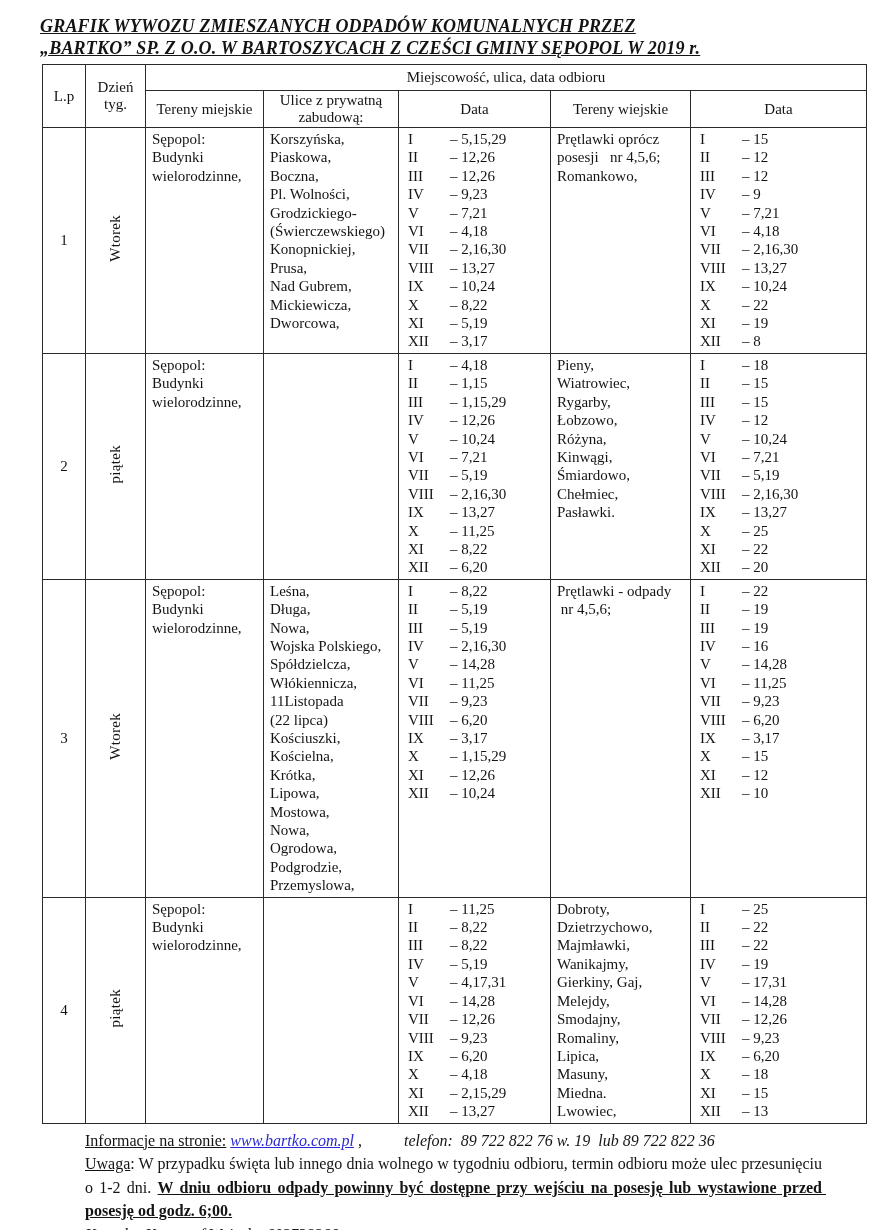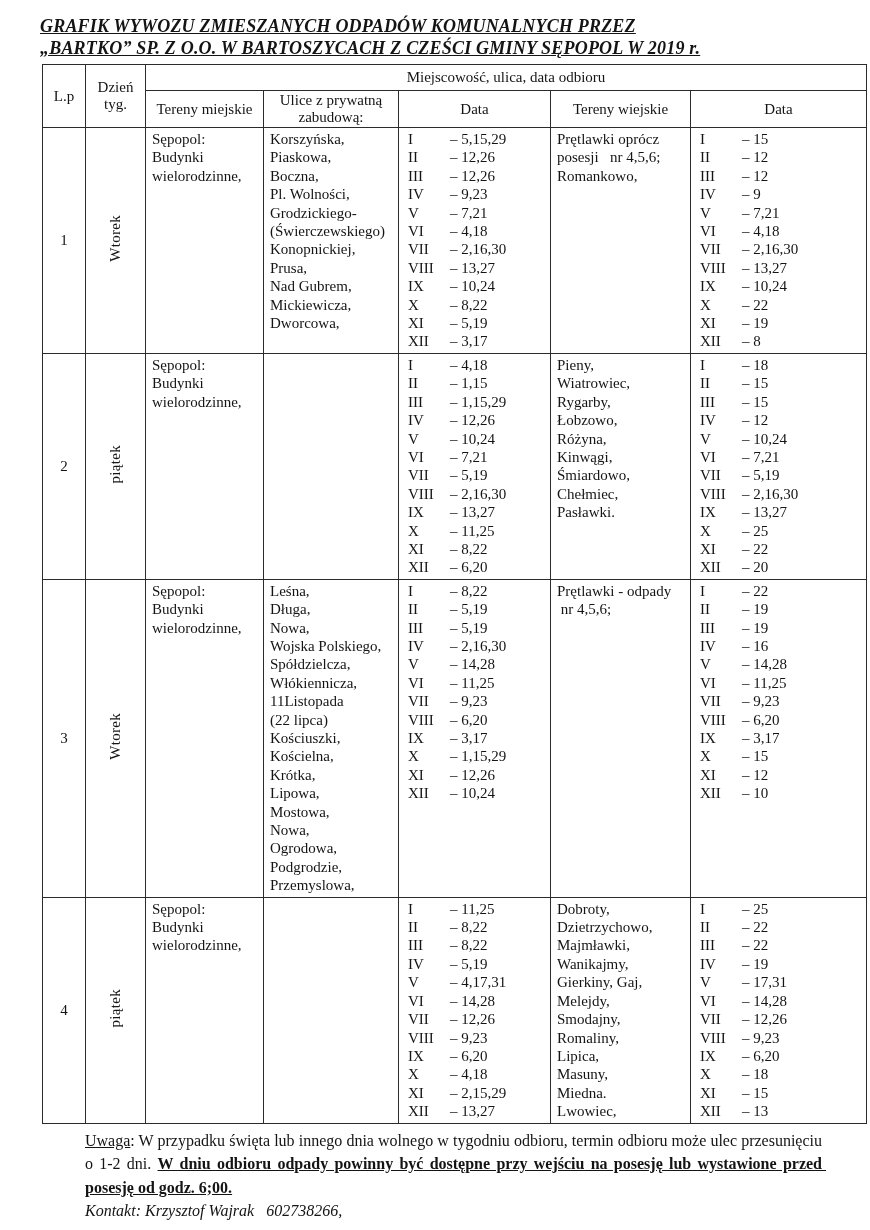--- a/index.html
+++ b/index.html
@@ -598,17 +598,18 @@
             <div class="dline">
               <span class="dm">XII</span>
               <span class="dv">– 13</span>
             </div>
           </td>
         </tr>
       </tbody>
   </table>
 
   <div class="footer">
+    <div class="fline"><span class="u">Informacje na stronie:</span><span> </span><a class="link" href="#">www.bartko.com.pl</a><span> ,</span><span class="gap"></span><span class="ital">telefon:  89 722 822 76 w. 19  lub 89 722 822 36</span></div>
     <div class="fline uwaga"><span class="u">Uwaga</span><span>: W przypadku święta lub innego dnia wolnego w tygodniu odbioru, termin odbioru może ulec przesunięciu o 1-2 dni. </span><span class="boldu">W dniu odbioru odpady powinny być dostępne przy wejściu na posesję lub wystawione przed posesję od godz. 6;00.</span></div>
     <div class="fline ital">Kontakt: Krzysztof Wajrak   602738266,</div>
   </div>
 
 </div>
 
 </body></html>

